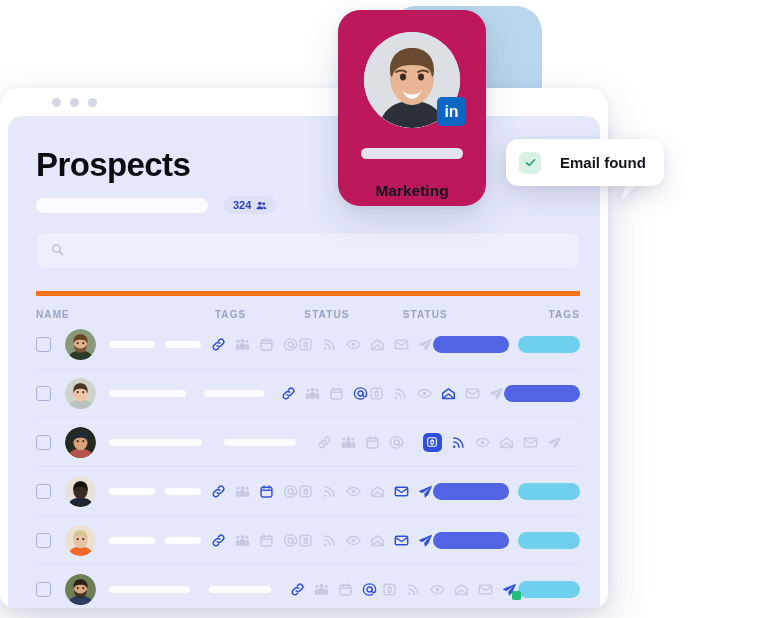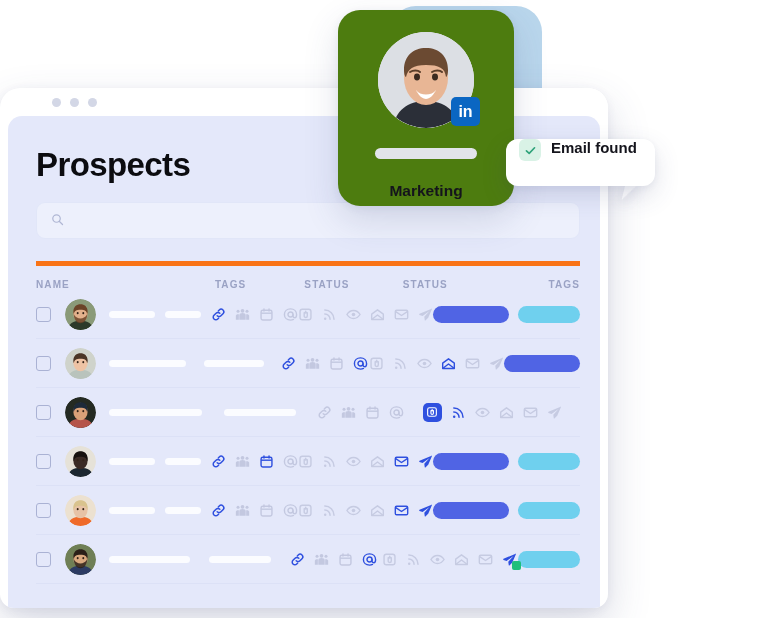--- a/index.html
+++ b/index.html
@@ -147,22 +147,22 @@
   }
   .tag.blue { background: #5064e4; }
   .tag.cyan { background: #6fd0ee; }
   .tag.w76 { width: 76px; }
   .tag.w62 { width: 62px; }
 
   
   .profile-card {
     position: absolute;
     left: 338px; top: 10px;
-    width: 176px; height: 196px;
-    background: #4d7c0f;
+    width: 148px; height: 196px;
+    background: #be185d;
     border-radius: 22px;
     box-shadow: 0 14px 34px rgba(60,70,120,.17), 0 2px 8px rgba(60,70,120,.07);
     display: flex; flex-direction: column; align-items: center;
     padding-top: 22px;
   }
   .pc-photo {
     width: 96px; height: 96px; border-radius: 50%;
     background: #d9dde3; position: relative; overflow: visible;
   }
   .pc-photo-inner {
@@ -186,21 +186,21 @@
   }
 
   
   .toast {
     position: absolute;
     left: 506px; top: 139px;
     height: 47px;
     background: #ffffff;
     border-radius: 12px;
     box-shadow: 0 10px 26px rgba(60,70,120,.16), 0 2px 7px rgba(60,70,120,.07);
-    display: flex; gap: 10px;
+    display: flex; align-items: center; gap: 19px;
     padding: 0 18px 0 13px;
   }
   .toast-check {
     width: 22px; height: 22px; border-radius: 6px;
     background: #d9f2e6;
     display: flex; align-items: center; justify-content: center;
   }
   .toast-label { font-size: 15px; font-weight: bold; color: #14141c; }
   .toast-tail {
     position: absolute; left: 624px; top: 180px;
@@ -223,20 +223,34 @@
     <div class="titlebar">
       <span class="dot"></span>
       <span class="dot"></span>
       <span class="dot"></span>
     </div>
 
     <div class="app-body">
 
       <div class="page-title">Prospects</div>
 
+      <div class="subrow">
+        <div class="sub-skel"></div>
+        <div class="count-badge">
+          <span>324</span>
+          <span>
+            <svg width="11" height="11" viewBox="0 0 16 16" fill="#2f3fc4">
+              <circle cx="5.6" cy="5" r="2.6"></circle>
+                <circle cx="11.2" cy="5.6" r="2.1"></circle>
+              <path d="M0.8 13.4c0-2.6 2.1-4.2 4.8-4.2s4.8 1.6 4.8 4.2z"></path>
+              <path d="M10.6 9.4c2.4 0 4.6 1.3 4.6 3.6h-4.1c0-1.4-.5-2.6-1.4-3.5z"></path>
+            </svg>
+          </span>
+        </div>
+      </div>
 
       <div class="search-row">
         <div class="search-box">
           <span>
             <svg width="13" height="13" viewBox="0 0 16 16" fill="none" stroke="#b0b7d4" stroke-width="1.5">
               <circle cx="6.8" cy="6.8" r="4.6"></circle>
                 <line x1="10.4" y1="10.4" x2="14.2" y2="14.2" stroke-linecap="round"></line>
             </svg>
           </span>
           <span class="ph" title=""></span>

